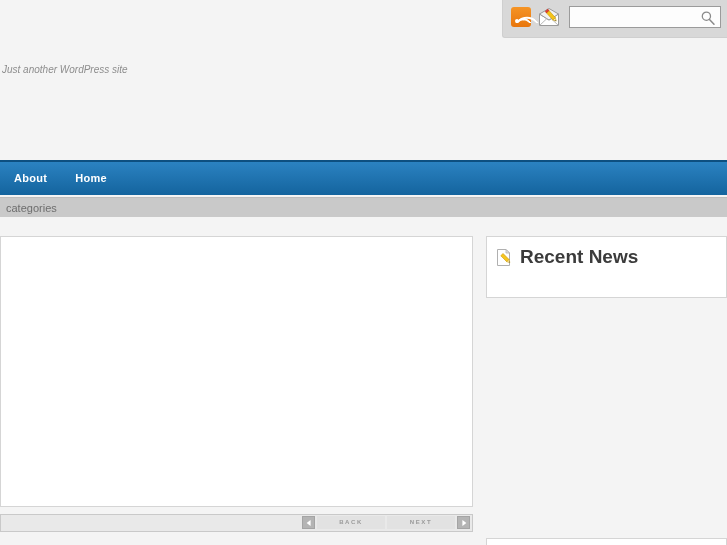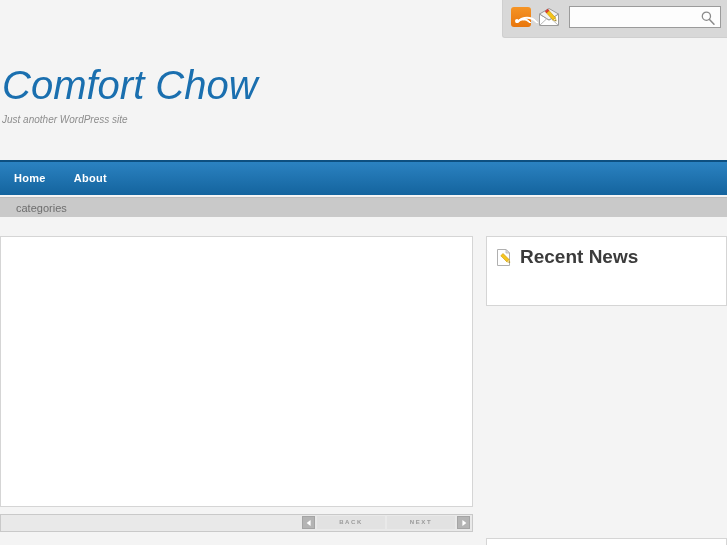--- a/index.html
+++ b/index.html
@@ -186,21 +186,21 @@
     width: 727px;
     height: 20px;
     background: #c9c9c9;
     border-top: 1px solid #bdbdbd;
     box-sizing: border-box;
   }
   #categories-label {
     font-size: 11px;
     color: #6d6d6d;
     line-height: 19px;
-    padding-left: 16px;
+    padding-left: 6px;
   }
 
   
   #content-area {
     position: absolute;
     left: 0;
     top: 236px;
     width: 473px;
     height: 271px;
     background: #ffffff;
@@ -272,21 +272,21 @@
     position: absolute;
     left: 486px;
     top: 236px;
     width: 241px;
   }
   .widget {
     background: #ffffff;
     border: 1px solid #d5d5d5;
     box-sizing: border-box;
     width: 241px;
-    height: 70px;
+    height: 62px;
     position: relative;
   }
   .widget-title {
     margin: 0;
     padding: 0;
     position: absolute;
     left: 9px;
     top: 9px;
     display: flex;
     align-items: center;
@@ -347,31 +347,30 @@
           <circle cx="6.4" cy="6.2" r="4.1" fill="none" stroke="#8a8a8a" stroke-width="1.3"></circle>
           <line x1="9.5" y1="9.4" x2="14" y2="14.2" stroke="#8a8a8a" stroke-width="1.5" stroke-linecap="round"></line>
         </svg>
       </button>
     </div>
 
   </div>
 </div>
 
 <div id="branding">
-  <h1 id="site-title">Comfort Chow</h1>
   <p id="site-description">Just another WordPress site</p>
 </div>
 
 <nav id="access">
   <ul id="menu">
     <li>
-      <a href="#">Home</a>
+      <a href="#">About</a>
     </li>
     <li>
-      <a href="#">About</a>
+      <a href="#">Home</a>
     </li>
   </ul>
 </nav>
 
 <div id="categories-bar">
   <span id="categories-label">categories</span>
 </div>
 
 <div id="content-area">
   <div></div>

